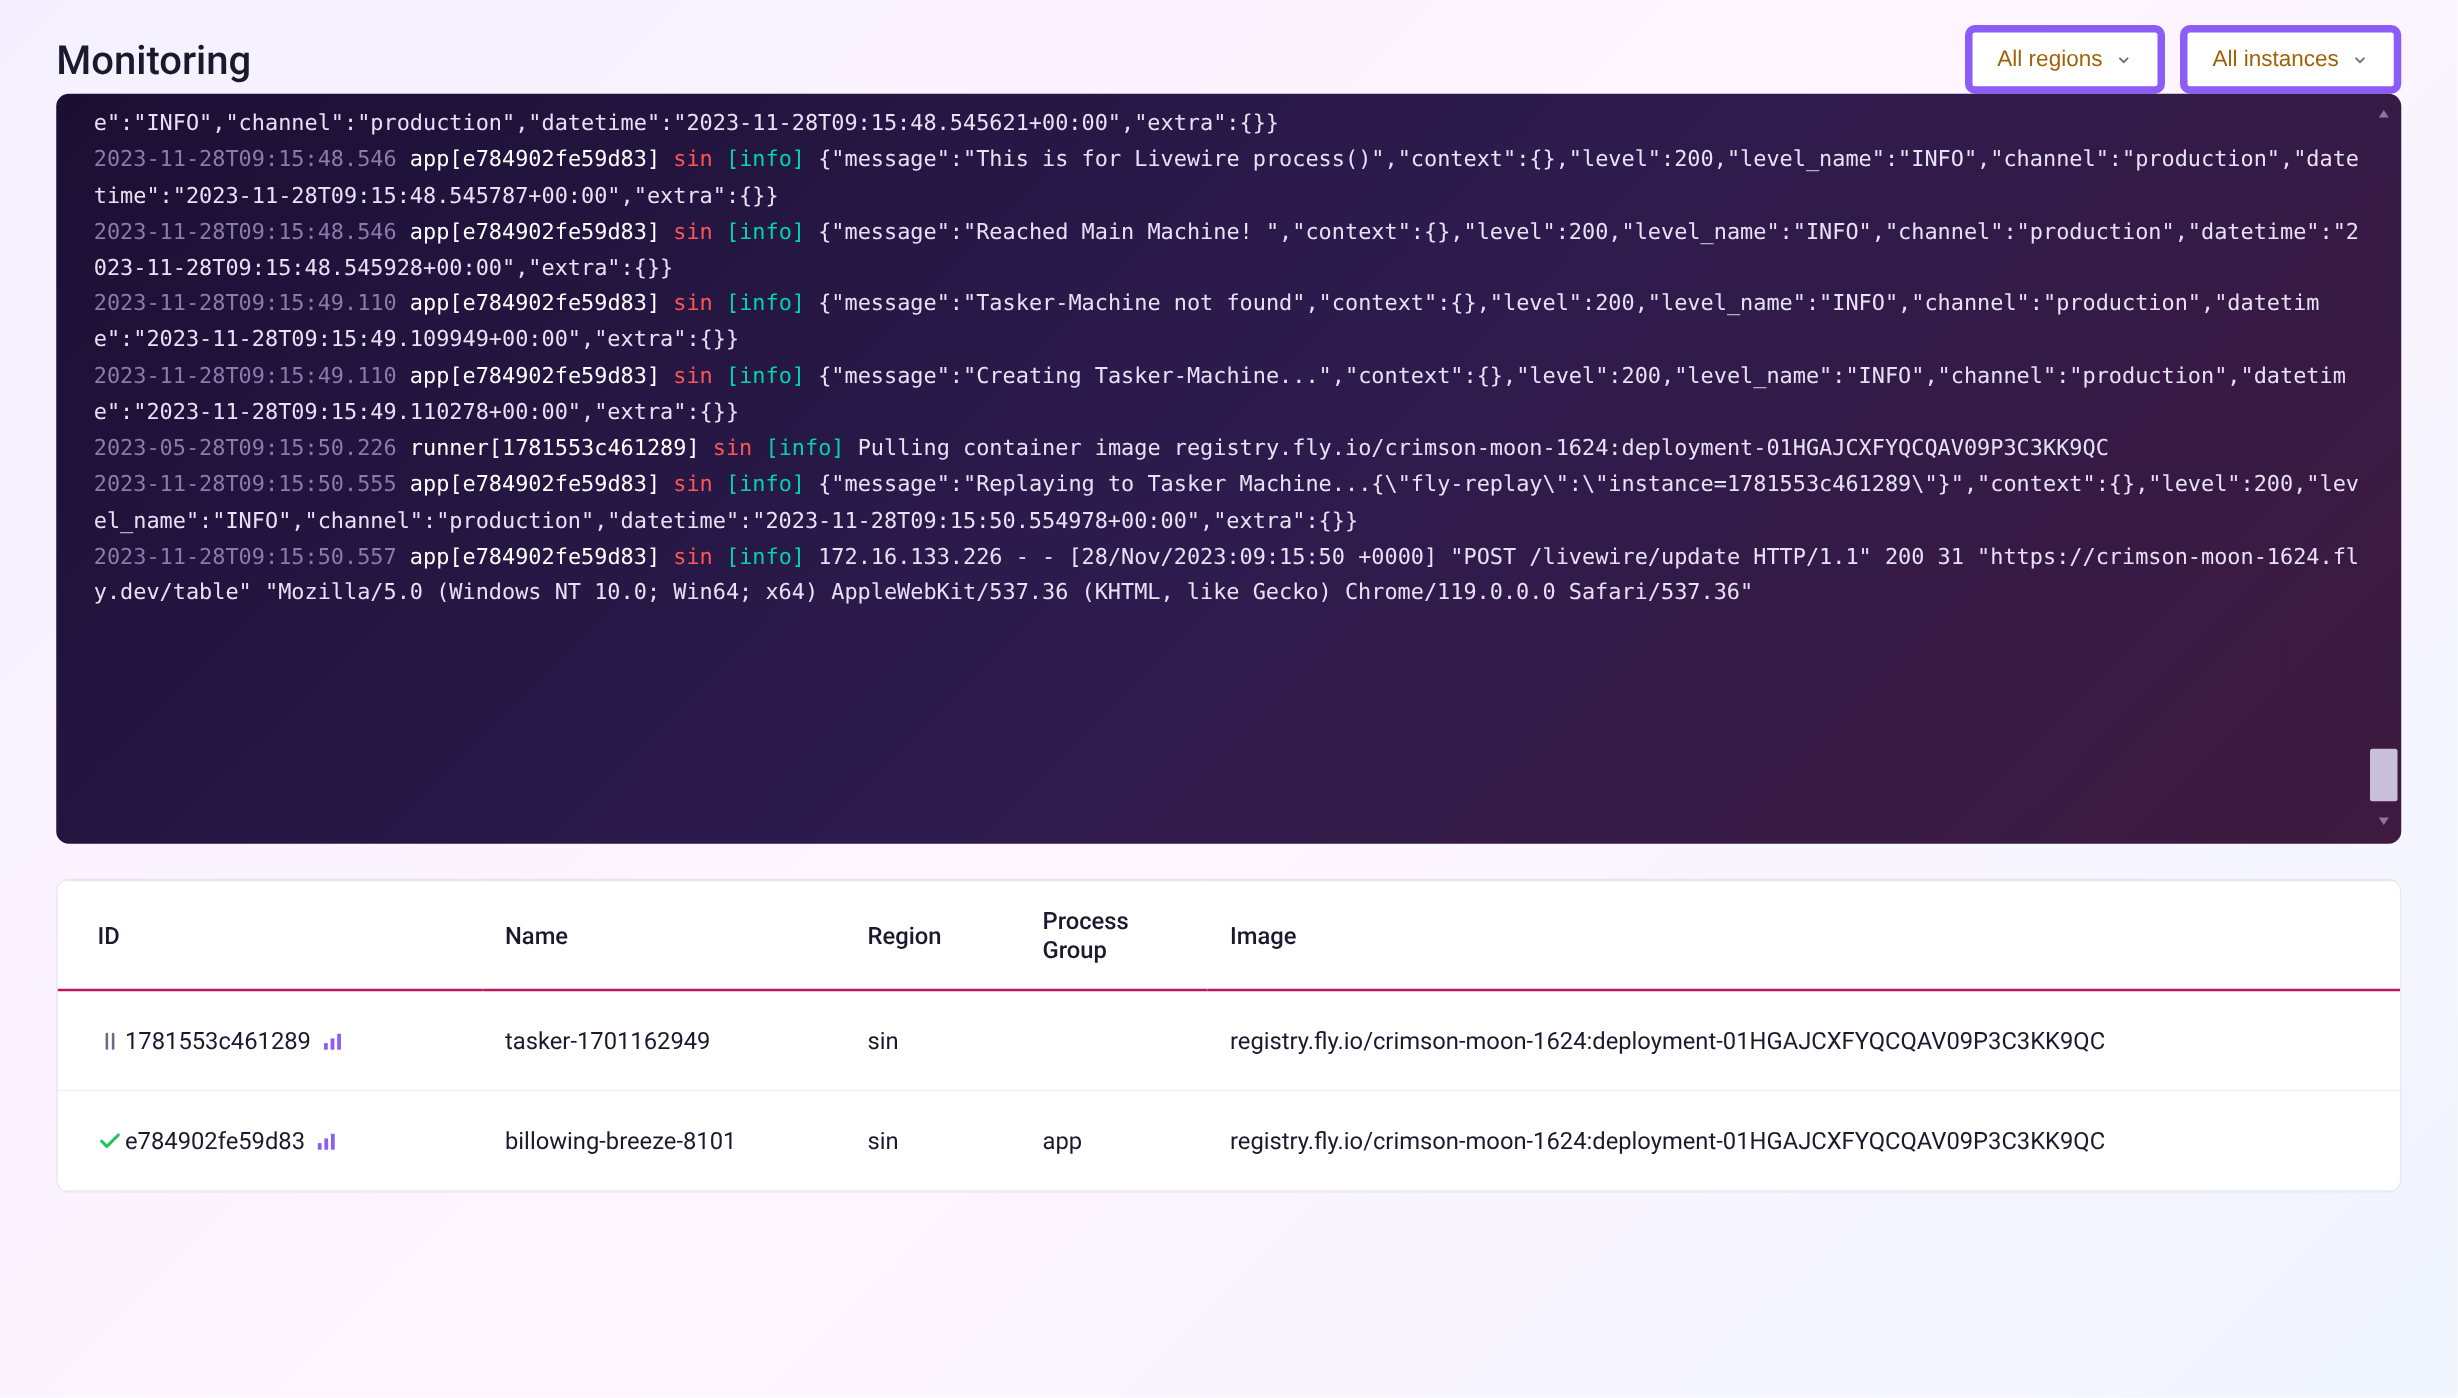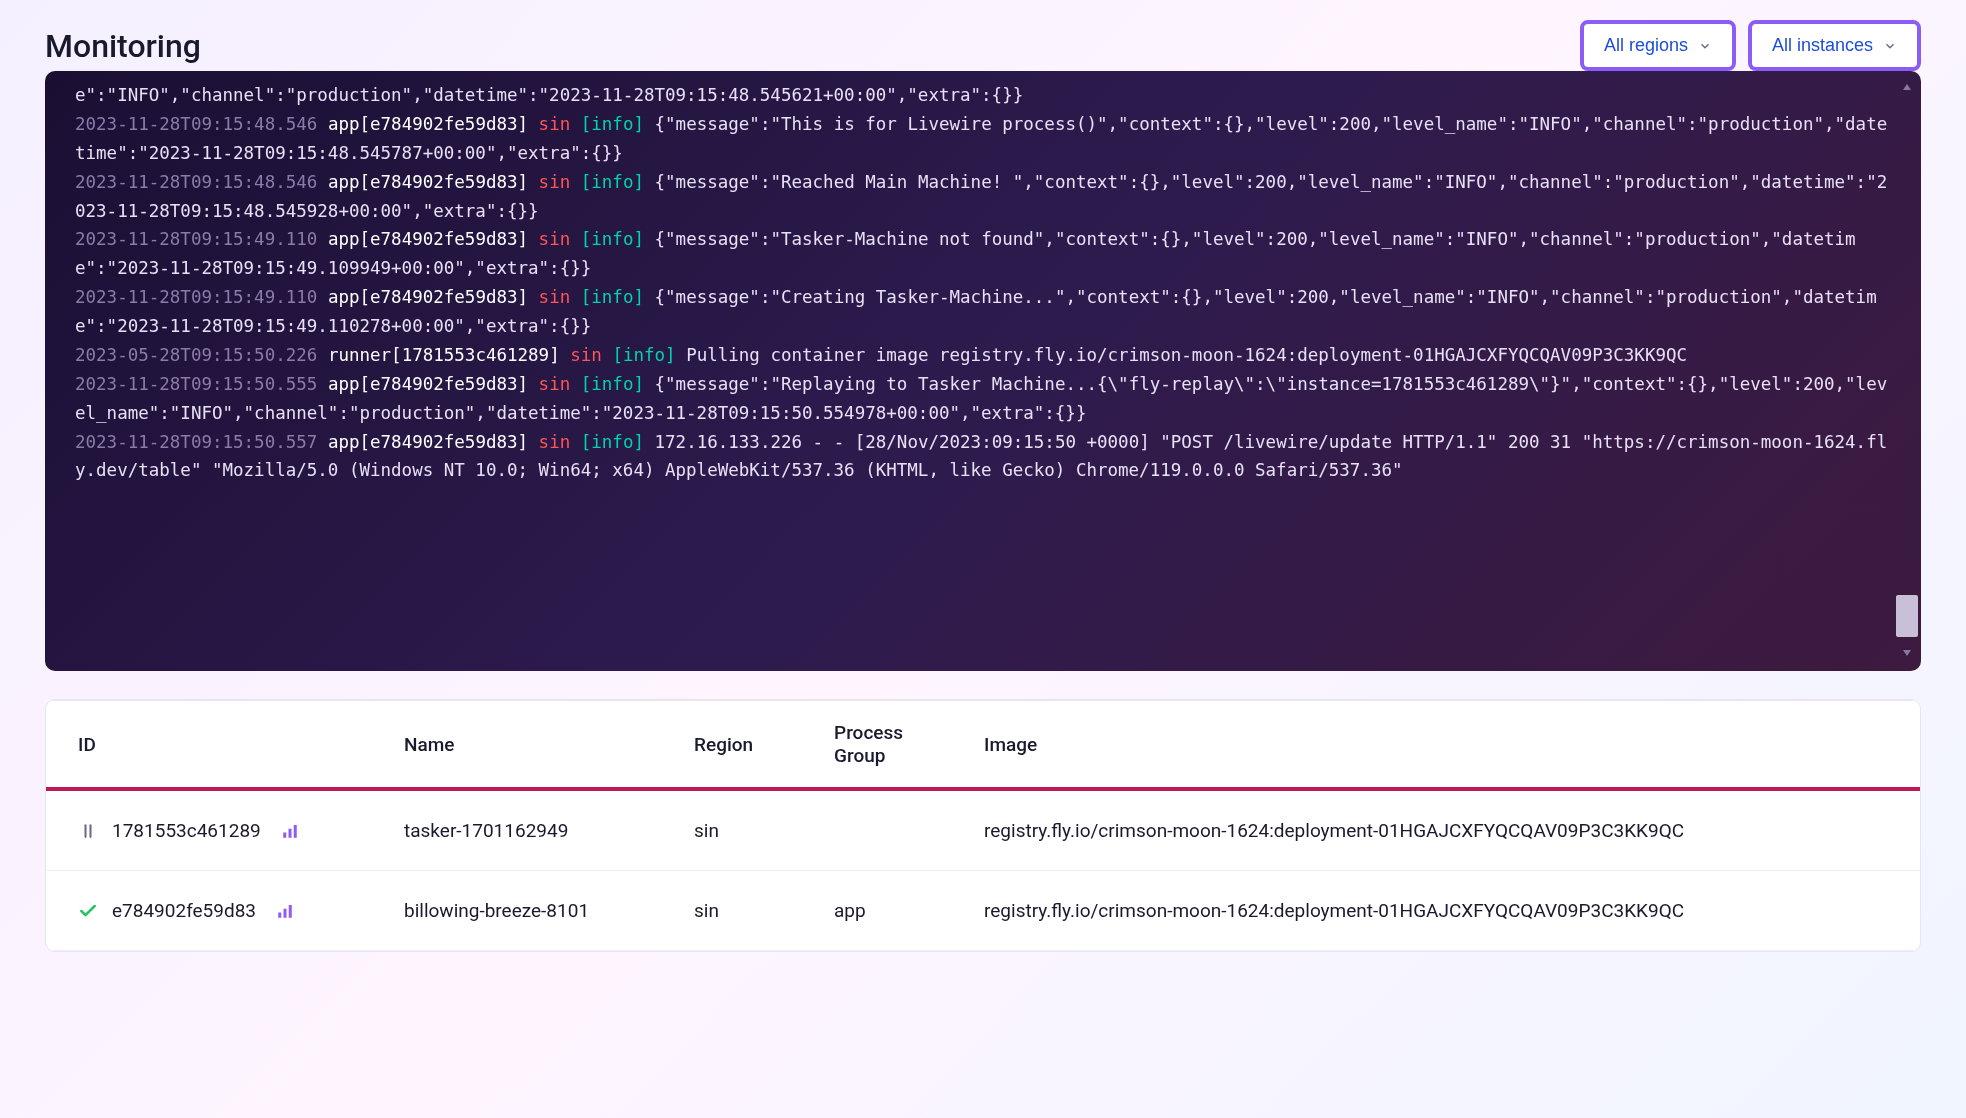--- a/index.html
+++ b/index.html
@@ -26,24 +26,24 @@
 .filters {
   display: flex;
   gap: 12px;
 }
 .filter-btn {
   display: flex;
   align-items: center;
   gap: 10px;
   padding: 11px 20px;
   background: #fff;
-  border: 4px solid #8b5cf6;
+  border: 6px solid #8b5cf6;
   border-radius: 8px;
   font-size: 18px;
-  color: #1d4ed8;
+  color: #a16207;
   cursor: pointer;
 }
 .chevron-down {
   width: 14px;
   height: 14px;
   color: #6b6b8a;
 }
 .logs-panel {
   position: relative;
   background: linear-gradient(135deg, #1a0f33 0%, #2d1b4e 50%, #3d1a3e 100%);
@@ -113,35 +113,35 @@
   width: 100%;
   border-collapse: collapse;
 }
 .machines-table thead th {
   text-align: left;
   padding: 20px 18px;
   font-size: 19px;
   font-weight: 500;
   color: #1a1a2e;
   border-top: 1px solid #e8e4f0;
-  border-bottom: 4px solid #be185d;
+  border-bottom: 2px solid #be185d;
 }
 .machines-table thead th:first-child { padding-left: 32px; }
 .machines-table tbody td {
   padding: 28px 18px;
   font-size: 19px;
   color: #1a1a2e;
   border-bottom: 1px solid #f0ecf8;
   vertical-align: middle;
 }
 .machines-table tbody td:first-child { padding-left: 32px; }
 .id-cell {
   display: flex;
   align-items: center;
-  gap: 14px;
+  gap: 2px;
 }
 .status-icon {
   width: 20px;
   height: 20px;
   flex-shrink: 0;
 }
 .pause-icon { color: #6b6b8a; }
 .check-icon { color: #22c55e; }
 .signal-icon {
   width: 18px;

